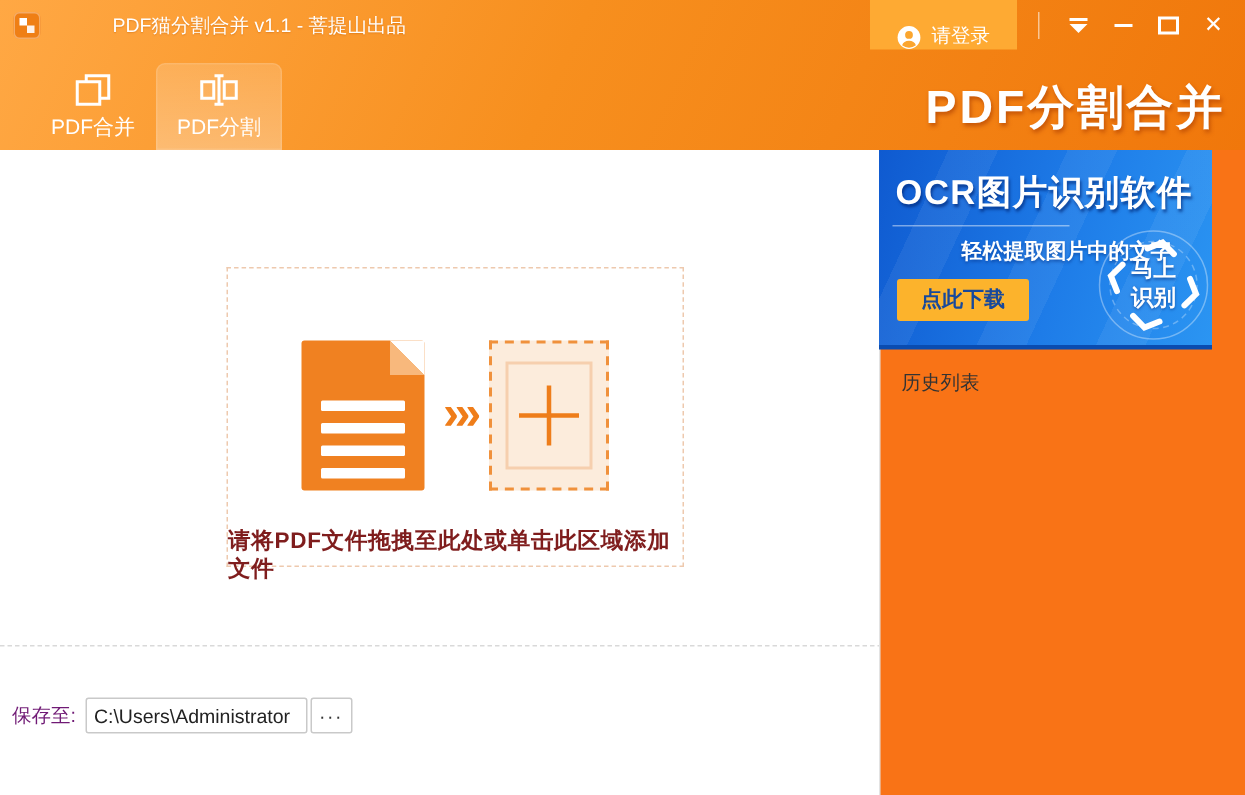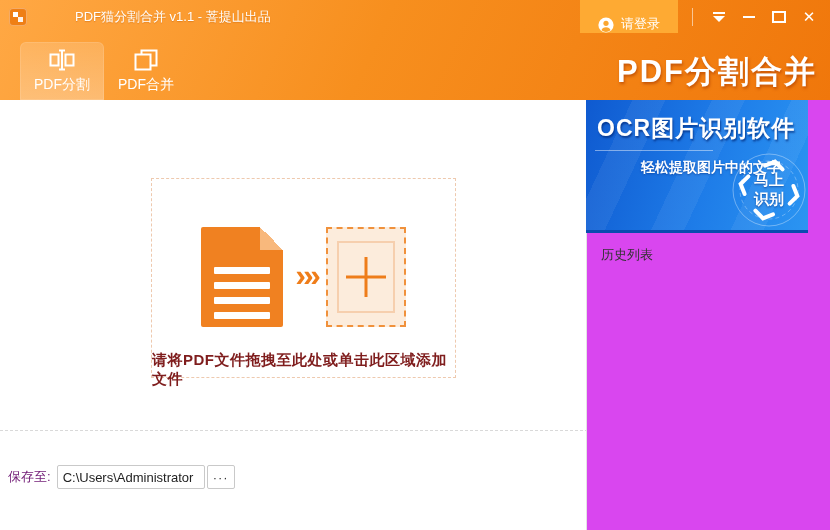--- a/index.html
+++ b/index.html
@@ -64,21 +64,21 @@
 
   .dashed-sep{position:absolute;left:0;top:330px;width:608px;border-top:1px dashed #d9d9d9;}
   .save-row{position:absolute;left:8px;top:365px;display:flex;align-items:center;}
   .save-label{font-size:13px;color:#701a75;}
   .save-input{width:136px;height:22px;border:1px solid #c9c9c9;border-radius:2px;margin-left:6px;
     padding:0 5px;font-size:13px;color:#222;font-family:inherit;outline:none;}
   .browse-btn{width:28px;height:24px;border:1px solid #c9c9c9;border-radius:2px;background:#fff;
     margin-left:2px;font-size:13px;color:#333;line-height:1;cursor:pointer;padding:0;letter-spacing:1px;}
 
   
-  .sidebar{width:253px;border-left:1px solid #e3e3e3;box-sizing:border-box;position:relative;background:#d946ef;}
+  .sidebar{width:253px;border-left:1px solid #e3e3e3;box-sizing:border-box;position:relative;background:#f97316;}
   .ad{position:relative;width:222px;height:133px;margin-left:-1px;box-sizing:border-box;overflow:hidden;
     background:linear-gradient(105deg,#0f5ad0 0%,#1e7ce8 55%,#2b95f2 100%);
     border-bottom:3px solid #0a4cb0;cursor:pointer;}
   .ad::before{content:'';position:absolute;inset:0;
     background:repeating-linear-gradient(115deg,transparent 0 42px,rgba(255,255,255,.06) 42px 72px);}
   .ad-title{position:relative;margin:13px 0 0 11px;font-size:23px;font-weight:bold;color:#fff;
     letter-spacing:1px;text-shadow:1px 2px 2px rgba(0,40,120,.7);}
   .ad-deco{position:relative;margin:6px 0 3px 9px;width:118px;height:5px;
     border-top:1px solid rgba(255,255,255,.45);}
   .ad-subtitle{position:relative;margin:0 0 0 19px;font-size:14px;font-weight:bold;color:#fff;
@@ -126,37 +126,37 @@
         <div class="ctrl">
           <span class="max-glyph"></span>
         </div>
         <div class="ctrl close">
           <span class="close-glyph">✕</span>
         </div>
       </div>
     </div>
 
     <div class="tabs">
+      <div class="tab">
+        <svg width="24" height="22" viewBox="0 0 24 22">
+          <path d="M7.5 5 V1.5 H22.5 V16.5 H16.5" fill="none" stroke="#fff" stroke-width="2"></path>
+          <rect x="1.5" y="5.5" width="15" height="15" fill="none" stroke="#fff" stroke-width="2"></rect>
+        </svg>
+        <span>PDF合并</span>
+      </div>
       <div class="tab active">
         <svg width="26" height="22" viewBox="0 0 26 22">
           <rect x="1.5" y="5.5" width="8" height="11" fill="none" stroke="#fff" stroke-width="2"></rect>
           <rect x="16.5" y="5.5" width="8" height="11" fill="none" stroke="#fff" stroke-width="2"></rect>
           <line x1="13" y1="1.5" x2="13" y2="20.5" stroke="#fff" stroke-width="2"></line>
           <line x1="10" y1="1.5" x2="16" y2="1.5" stroke="#fff" stroke-width="2"></line>
           <line x1="10" y1="20.5" x2="16" y2="20.5" stroke="#fff" stroke-width="2"></line>
         </svg>
         <span>PDF分割</span>
       </div>
-      <div class="tab">
-        <svg width="24" height="22" viewBox="0 0 24 22">
-          <path d="M7.5 5 V1.5 H22.5 V16.5 H16.5" fill="none" stroke="#fff" stroke-width="2"></path>
-          <rect x="1.5" y="5.5" width="15" height="15" fill="none" stroke="#fff" stroke-width="2"></rect>
-        </svg>
-        <span>PDF合并</span>
-      </div>
     </div>
 
     <div class="brand">PDF分割合并</div>
   </div>
 
   <div class="app-body">
 
     <div class="main">
       <div class="dropzone">
         <div class="icons-row">
@@ -186,20 +186,21 @@
         <input class="save-input" type="text" value="C:\Users\Administrator" style="">
         <button class="browse-btn">···</button>
       </div>
     </div>
 
     <div class="sidebar">
       <div class="ad">
         <div class="ad-title">OCR图片识别软件</div>
         <div class="ad-deco"></div>
         <div class="ad-subtitle">轻松提取图片中的文字</div>
+        <button class="ad-download">点此下载</button>
         <div class="ad-badge">
           <svg width="76" height="76" viewBox="0 0 76 76">
             <circle cx="38" cy="38" r="36" fill="none" stroke="rgba(255,255,255,.35)" stroke-width="1"></circle>
             <circle cx="38" cy="38" r="29" fill="none" stroke="rgba(255,255,255,.3)" stroke-width="1" stroke-dasharray="4 3"></circle>
             <g stroke="#fff" stroke-width="4" fill="none" stroke-linecap="round" transform="rotate(12 38 38)">
               <path d="M29 15 L38 9 L47 15"></path>
               <path d="M61 29 L67 38 L61 47"></path>
               <path d="M47 61 L38 67 L29 61"></path>
               <path d="M15 47 L9 38 L15 29"></path>
             </g>

